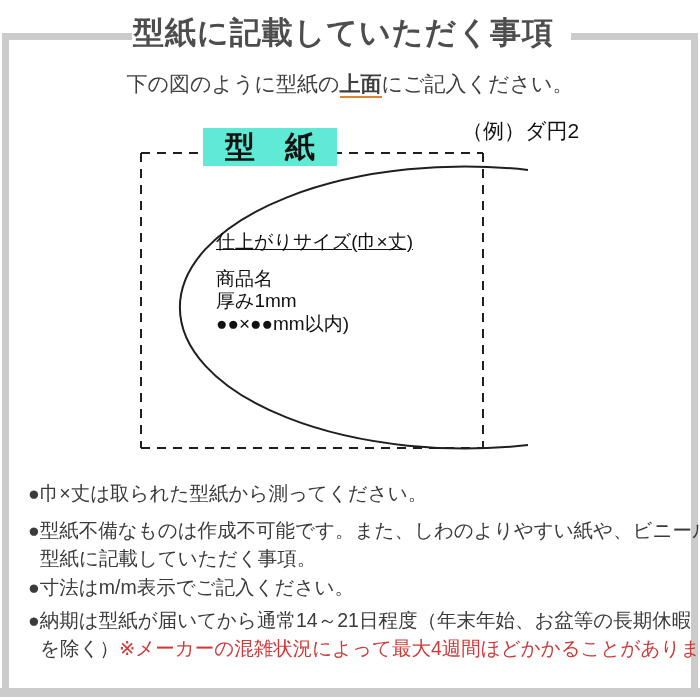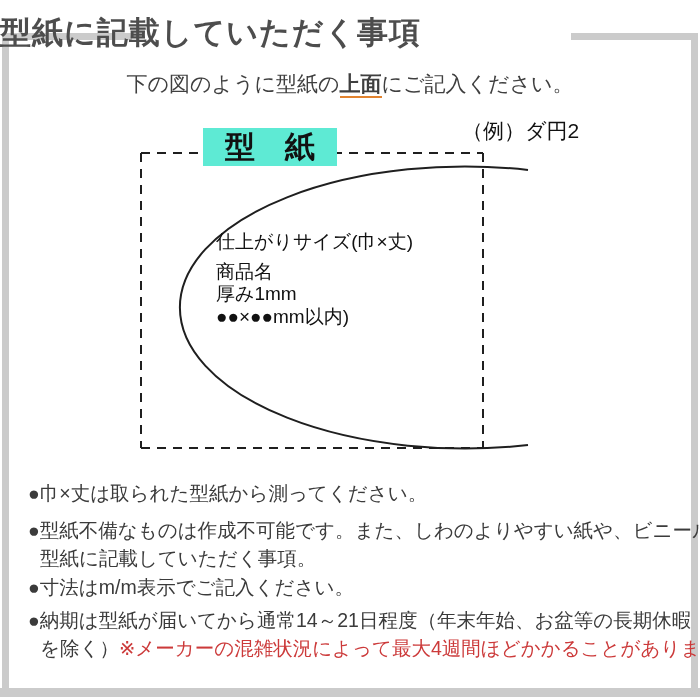--- a/index.html
+++ b/index.html
@@ -8,34 +8,34 @@
 
   
   .bar{position:absolute;background:#cbcbcb;}
   #bar-top-left{left:2px;top:33px;width:130px;height:7px;}
   #bar-top-right{left:571px;top:33px;width:127px;height:7px;}
   #bar-left{left:2px;top:33px;width:7px;height:663px;}
   #bar-right{left:691px;top:33px;width:7px;height:663px;}
   #bar-bottom{left:0;top:688px;width:700px;height:9px;}
 
   
-  #page-title{position:absolute;left:0;top:12px;width:554px;text-align:left;
+  #page-title{position:absolute;left:0;top:12px;width:554px;text-align:right;
       font-size:31px;font-weight:bold;color:#4d4d4d;letter-spacing:1px;}
   #subtitle{position:absolute;left:0;top:70px;width:700px;text-align:center;
       font-size:21px;color:#3f3f3f;}
   #subtitle .hl{font-weight:bold;border-bottom:2px solid #e2832f;padding-bottom:1px;}
 
   
   #diagram-svg{position:absolute;left:0;top:0;width:700px;height:700px;}
   #example-label{position:absolute;left:462px;top:117px;font-size:21px;font-weight:normal;
       color:#111;}
   #pattern-label{position:absolute;left:203px;top:128px;width:134px;text-align:center;
       font-size:30px;font-weight:bold;color:#111;background:#5eead4;line-height:38px;}
   #inner-text{position:absolute;left:216px;top:231px;color:#111;font-size:19px;line-height:22.5px;}
-  #inner-text .gap{margin-bottom:7px;}
+  #inner-text .gap{margin-bottom:14px;text-decoration:underline;}
 
   
   .note-line{position:absolute;left:28px;font-size:19.5px;color:#3b3b3b;white-space:nowrap;}
   .note-cont{left:40px;}
   #note4-l2 .warn{color:#cc3a3a;}
 </style>
 </head>
 <body>
 
 <div id="page">

